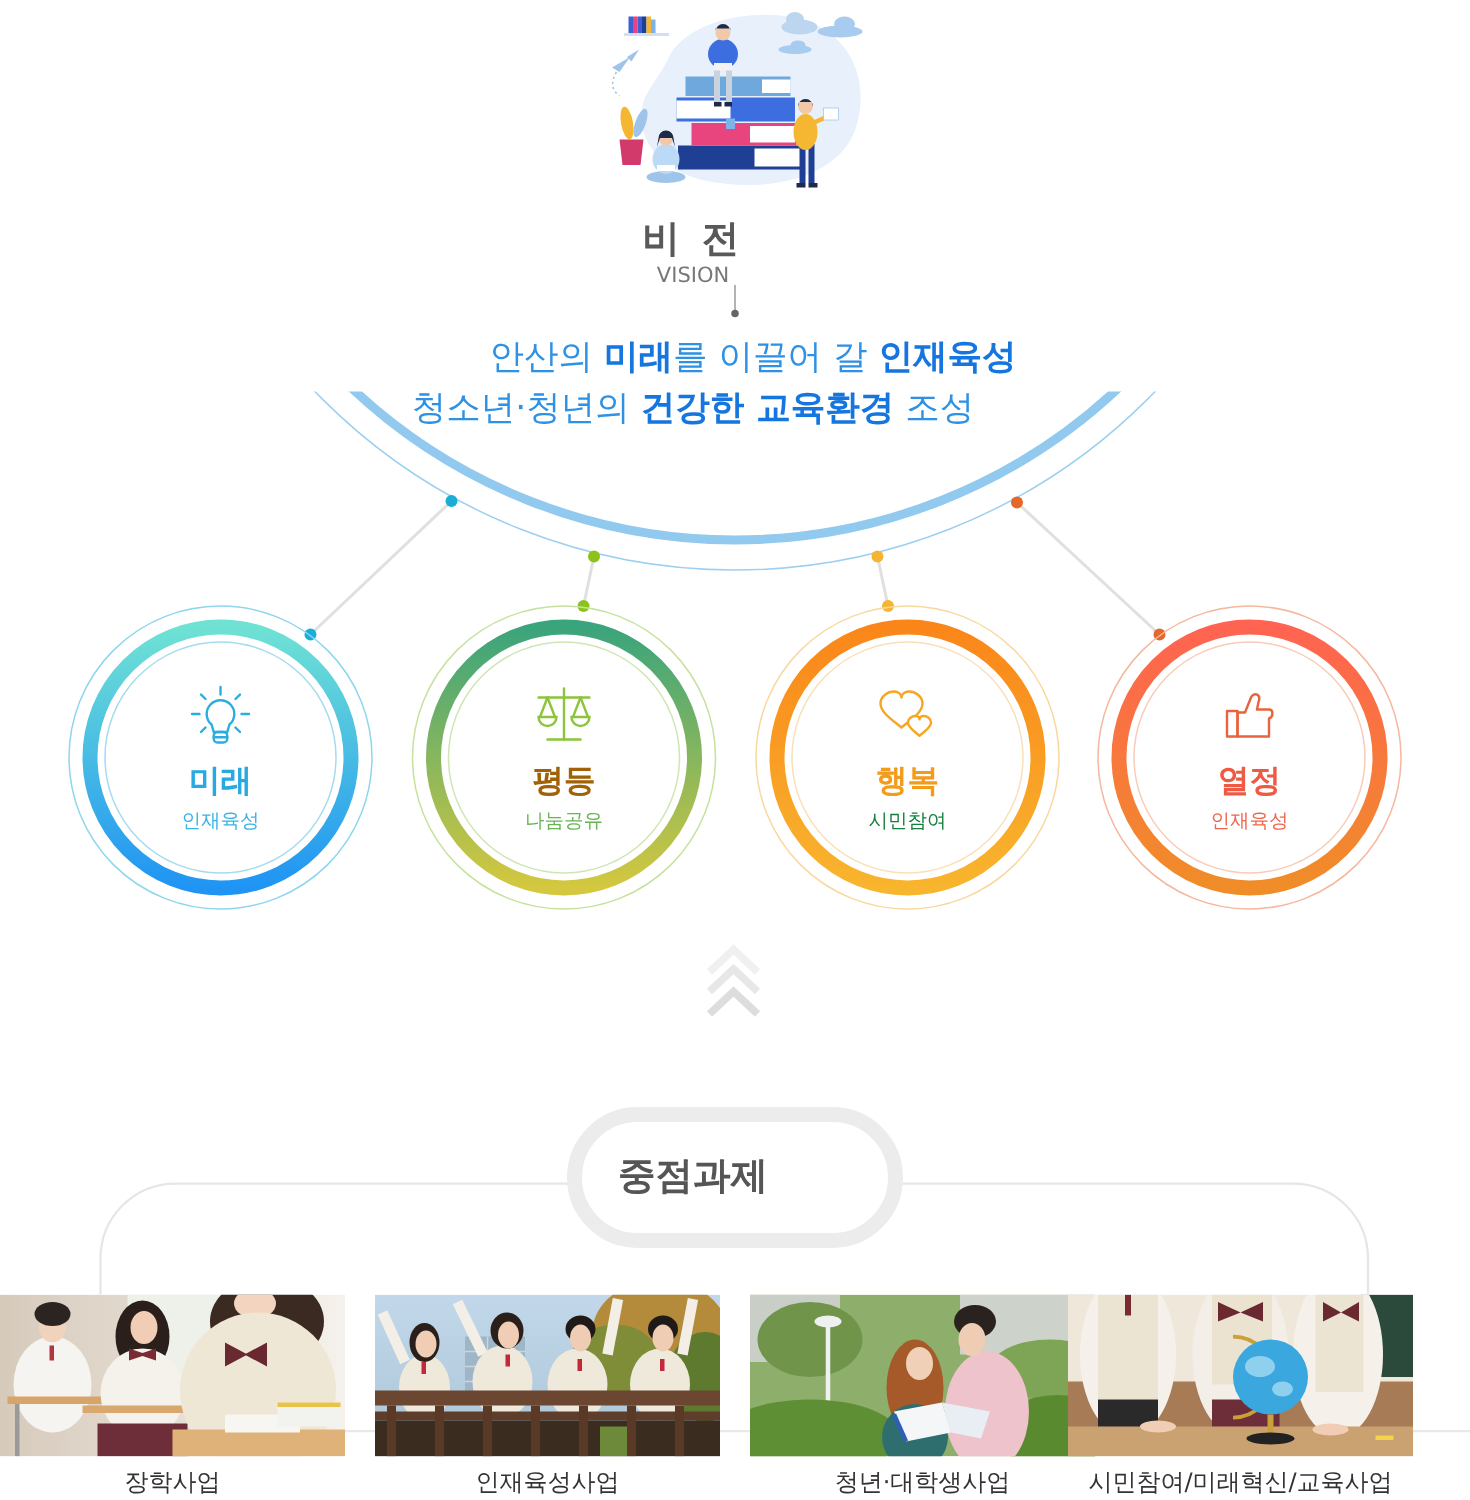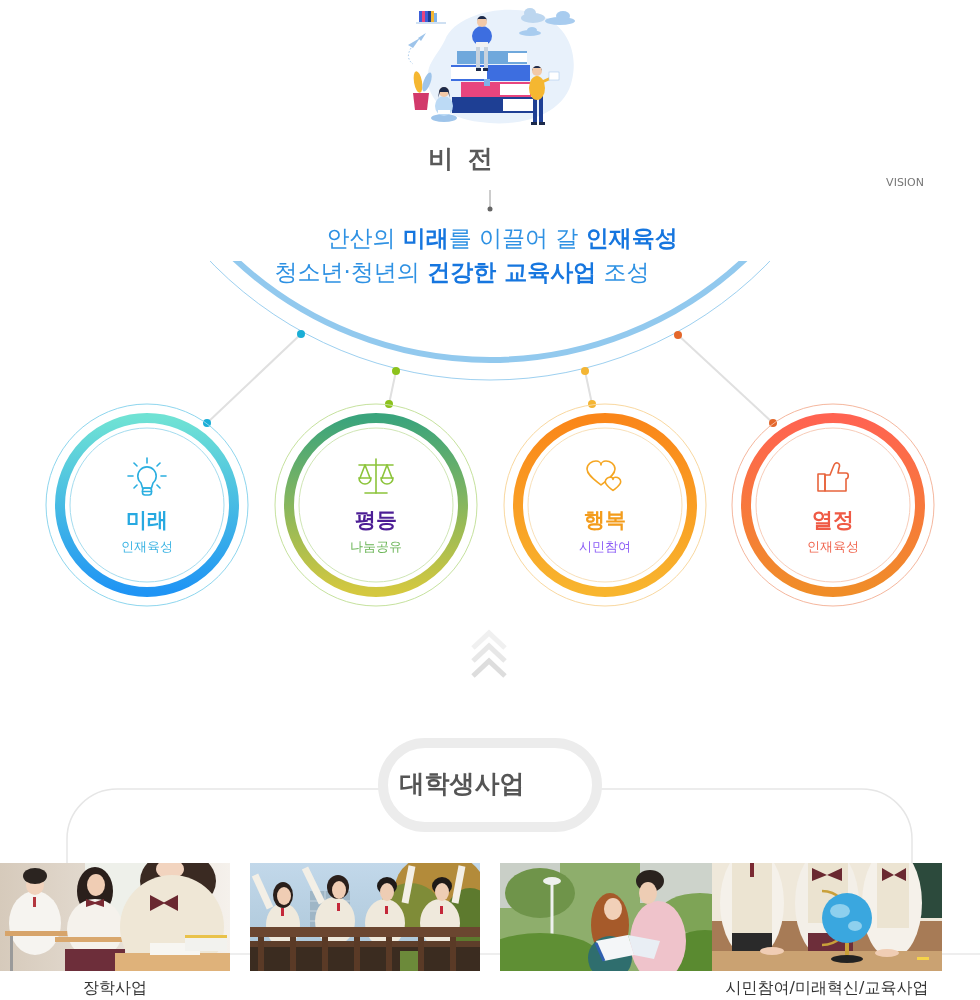--- a/index.html
+++ b/index.html
@@ -4,21 +4,21 @@
 <style>
   html, body { margin:0; padding:0; }
   body {
     width:980px; height:1000px; position:relative; overflow:hidden; background:#ffffff;
     font-family:"DejaVu Sans","Liberation Sans",sans-serif;
   }
   #overlay { position:absolute; left:0; top:0; width:980px; height:1000px; }
   #illustration { position:absolute; left:400px; top:0; width:180px; height:130px; }
   .center-text { position:absolute; left:0; width:924px; text-align:center; }
   #vision-title { top:142px; font-size:25px; font-weight:bold; color:#595959; letter-spacing:3px; }
-  #vision-sub { top:176px; font-size:11px; color:#777; letter-spacing:0;text-align:right; }
+  #vision-sub { top:176px; font-size:14px; color:#777; letter-spacing:0; }
   .statement { font-size:23px; line-height:34px; color:#2e91e3; white-space:nowrap; }
   .statement .b { color:#1676df; font-weight:bold; }
   #statement-line1 { top:221px;margin-left:40px; }
   #statement-line2 { top:255px; }
   .val-title { position:absolute; width:200px; text-align:center; top:506px; font-size:21px; font-weight:bold; }
   .val-sub { position:absolute; width:200px; text-align:center; top:538px; font-size:13px; }
   #tasks-title { top:767px; font-size:25px; font-weight:bold; color:#555; }
   .task-card { position:absolute; top:863px; width:230px; height:137px; cursor:pointer; }
   .task-photo { position:absolute; left:0; top:0; width:230px; height:108px; overflow:hidden; }
   .task-photo svg { display:block; width:230px; height:108px; }
@@ -211,40 +211,40 @@
     <path d="M 532 71 A 5 5 0 0 1 542 71 L 541 68 L 533 68 Z" fill="#1d2a4a"></path>
     <rect x="531" y="122" width="6" height="3" fill="#1d2a4a"></rect>
       <rect x="539" y="122" width="6" height="3" fill="#1d2a4a"></rect>
   </g>
 </svg>
 
 <div id="vision-title" class="center-text">비 전</div>
 <div id="vision-sub" class="center-text">VISION</div>
 
 <div id="statement-line1" class="center-text statement"><span>안산의 </span><span class="b">미래</span><span>를 이끌어 갈 </span><span class="b">인재육성</span></div>
-<div id="statement-line2" class="center-text statement"><span>청소년·청년의 </span><span class="b">건강한 교육사업</span><span> 조성</span></div>
+<div id="statement-line2" class="center-text statement"><span>청소년·청년의 </span><span class="b">건강한 교육환경</span><span> 조성</span></div>
 
 <div>
   <div class="val-title" style="left:47px;color:#27a9e1">미래</div>
   <div class="val-sub" style="left:47px;color:#3ab3e3">인재육성</div>
 </div>
 <div>
-  <div class="val-title" style="left:276px;color:#4c1d95">평등</div>
+  <div class="val-title" style="left:276px;color:#a16207">평등</div>
   <div class="val-sub" style="left:276px;color:#69b455">나눔공유</div>
 </div>
 <div>
   <div class="val-title" style="left:505px;color:#f39c1c">행복</div>
-  <div class="val-sub" style="left:505px;color:#8b5cf6">시민참여</div>
+  <div class="val-sub" style="left:505px;color:#15803d">시민참여</div>
 </div>
 <div>
   <div class="val-title" style="left:733px;color:#ef5a45">열정</div>
   <div class="val-sub" style="left:733px;color:#f0654e">인재육성</div>
 </div>
 
-<div id="tasks-title" class="center-text">대학생사업</div>
+<div id="tasks-title" class="center-text">중점과제</div>
 
 <div class="task-card" style="left:0px">
   <div class="task-photo">
     <svg viewBox="0 0 230 108" preserveAspectRatio="none" xmlns="http://www.w3.org/2000/svg">
       <defs>
           <linearGradient id="p1bg" x1="0" y1="0" x2="1" y2="0">
             <stop offset="0" stop-color="#d6cabb"></stop>
             <stop offset="1" stop-color="#f5f1ec"></stop>
           </linearGradient>
         </defs>
@@ -328,20 +328,21 @@
           <rect x="40" y="74" width="6" height="34"></rect>
           <rect x="72" y="74" width="6" height="34"></rect>
           <rect x="104" y="74" width="6" height="34"></rect>
           <rect x="136" y="74" width="6" height="34"></rect>
           <rect x="168" y="74" width="6" height="34"></rect>
           <rect x="200" y="74" width="6" height="34"></rect>
         </g>
       <rect x="150" y="88" width="18" height="20" fill="#6c8a3a"></rect>
     </svg>
   </div>
+  <div class="task-label">인재육성사업</div>
 </div>
 
 <div class="task-card" style="left:500px">
   <div class="task-photo">
     <svg viewBox="0 0 230 108" preserveAspectRatio="none" xmlns="http://www.w3.org/2000/svg">
       <rect width="230" height="108" fill="#8eae6c"></rect>
       <rect x="0" y="0" width="60" height="45" fill="#c9cfc7"></rect>
       <rect x="140" y="0" width="90" height="40" fill="#cdd3cb"></rect>
       <ellipse cx="40" cy="30" rx="35" ry="25" fill="#6f944a"></ellipse>
       <ellipse cx="200" cy="50" rx="40" ry="20" fill="#7ea456"></ellipse>
@@ -353,20 +354,21 @@
       <ellipse cx="113" cy="46" rx="9" ry="11" fill="#f1d0b8"></ellipse>
       <ellipse cx="110" cy="95" rx="22" ry="22" fill="#2f6e6e"></ellipse>
       <ellipse cx="158" cy="78" rx="28" ry="40" fill="#efc3cb"></ellipse>
       <ellipse cx="150" cy="18" rx="14" ry="11" fill="#2a221e"></ellipse>
       <ellipse cx="148" cy="30" rx="9" ry="11" fill="#eecdb4"></ellipse>
       <polygon points="96,78 128,72 134,92 104,98" fill="#f4f6f8"></polygon>
       <polygon points="128,72 160,78 154,96 134,92" fill="#e9eef4"></polygon>
       <line x1="96" y1="80" x2="104" y2="98" stroke="#2f5fb0" stroke-width="3"></line>
     </svg>
   </div>
+  <div class="task-label">청년·대학생사업</div>
 </div>
 
 <div class="task-card" style="left:712px">
   <div class="task-photo">
     <svg viewBox="0 0 230 108" preserveAspectRatio="none" xmlns="http://www.w3.org/2000/svg">
       <rect width="230" height="108" fill="#efe8da"></rect>
       <rect x="195" y="0" width="35" height="55" fill="#2c4a3c"></rect>
       <rect x="0" y="58" width="230" height="32" fill="#a77b56"></rect>
       <ellipse cx="40" cy="40" rx="32" ry="55" fill="#f5f1ea"></ellipse>
       <rect x="20" y="0" width="40" height="70" fill="#ece4d2"></rect>

